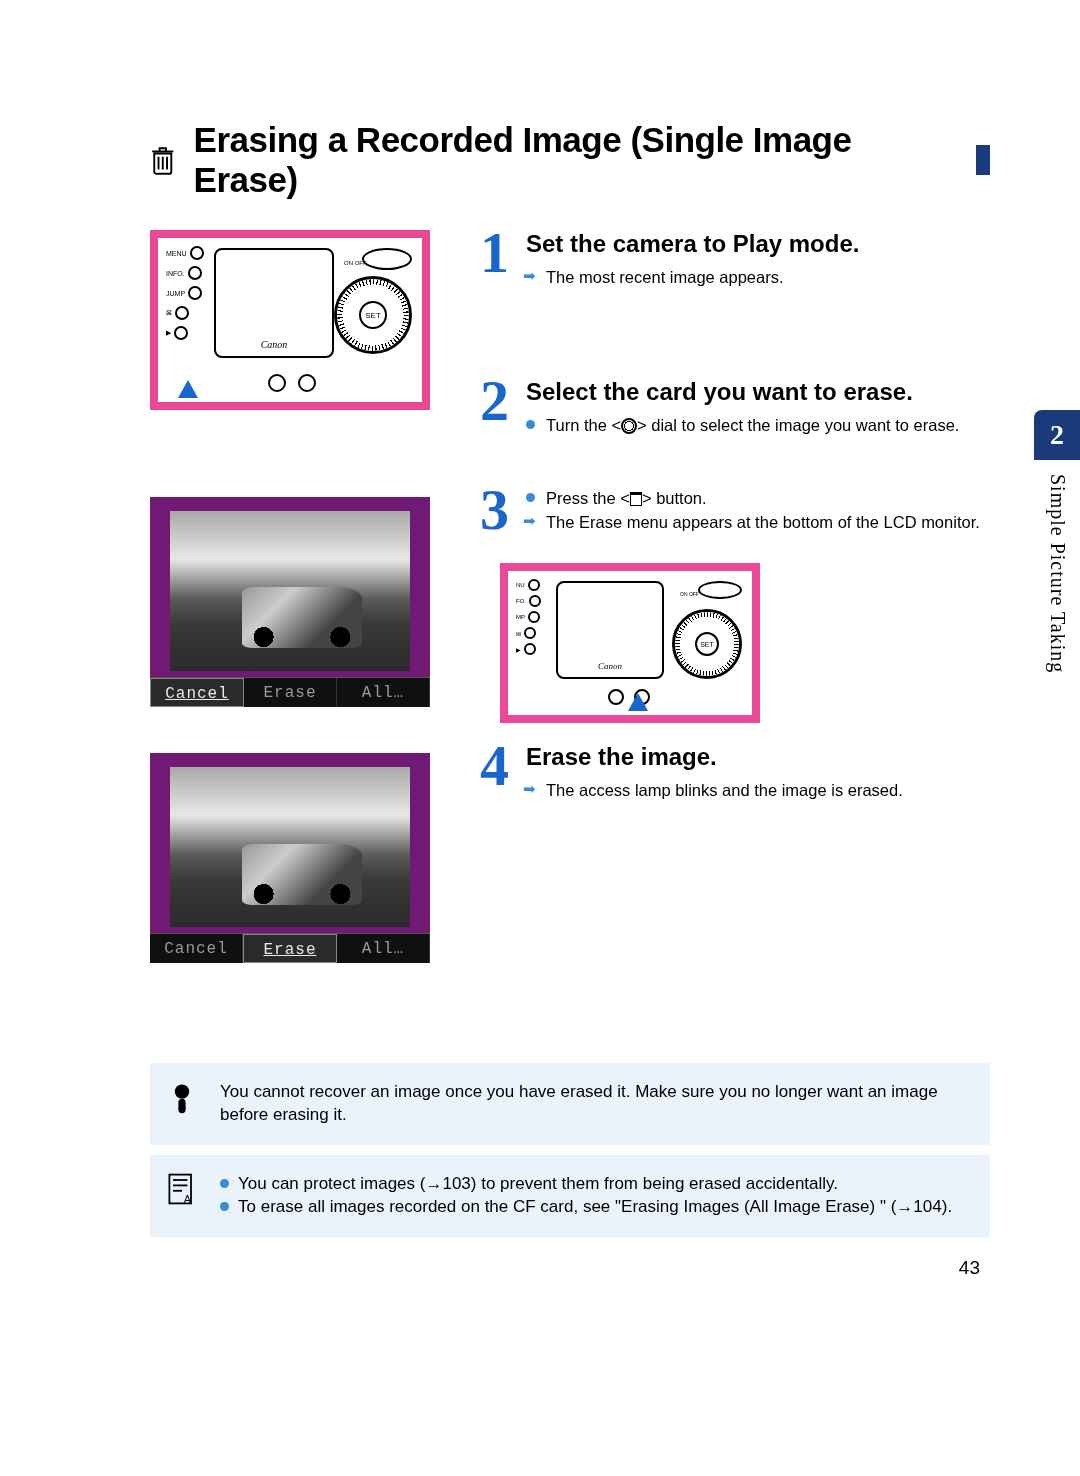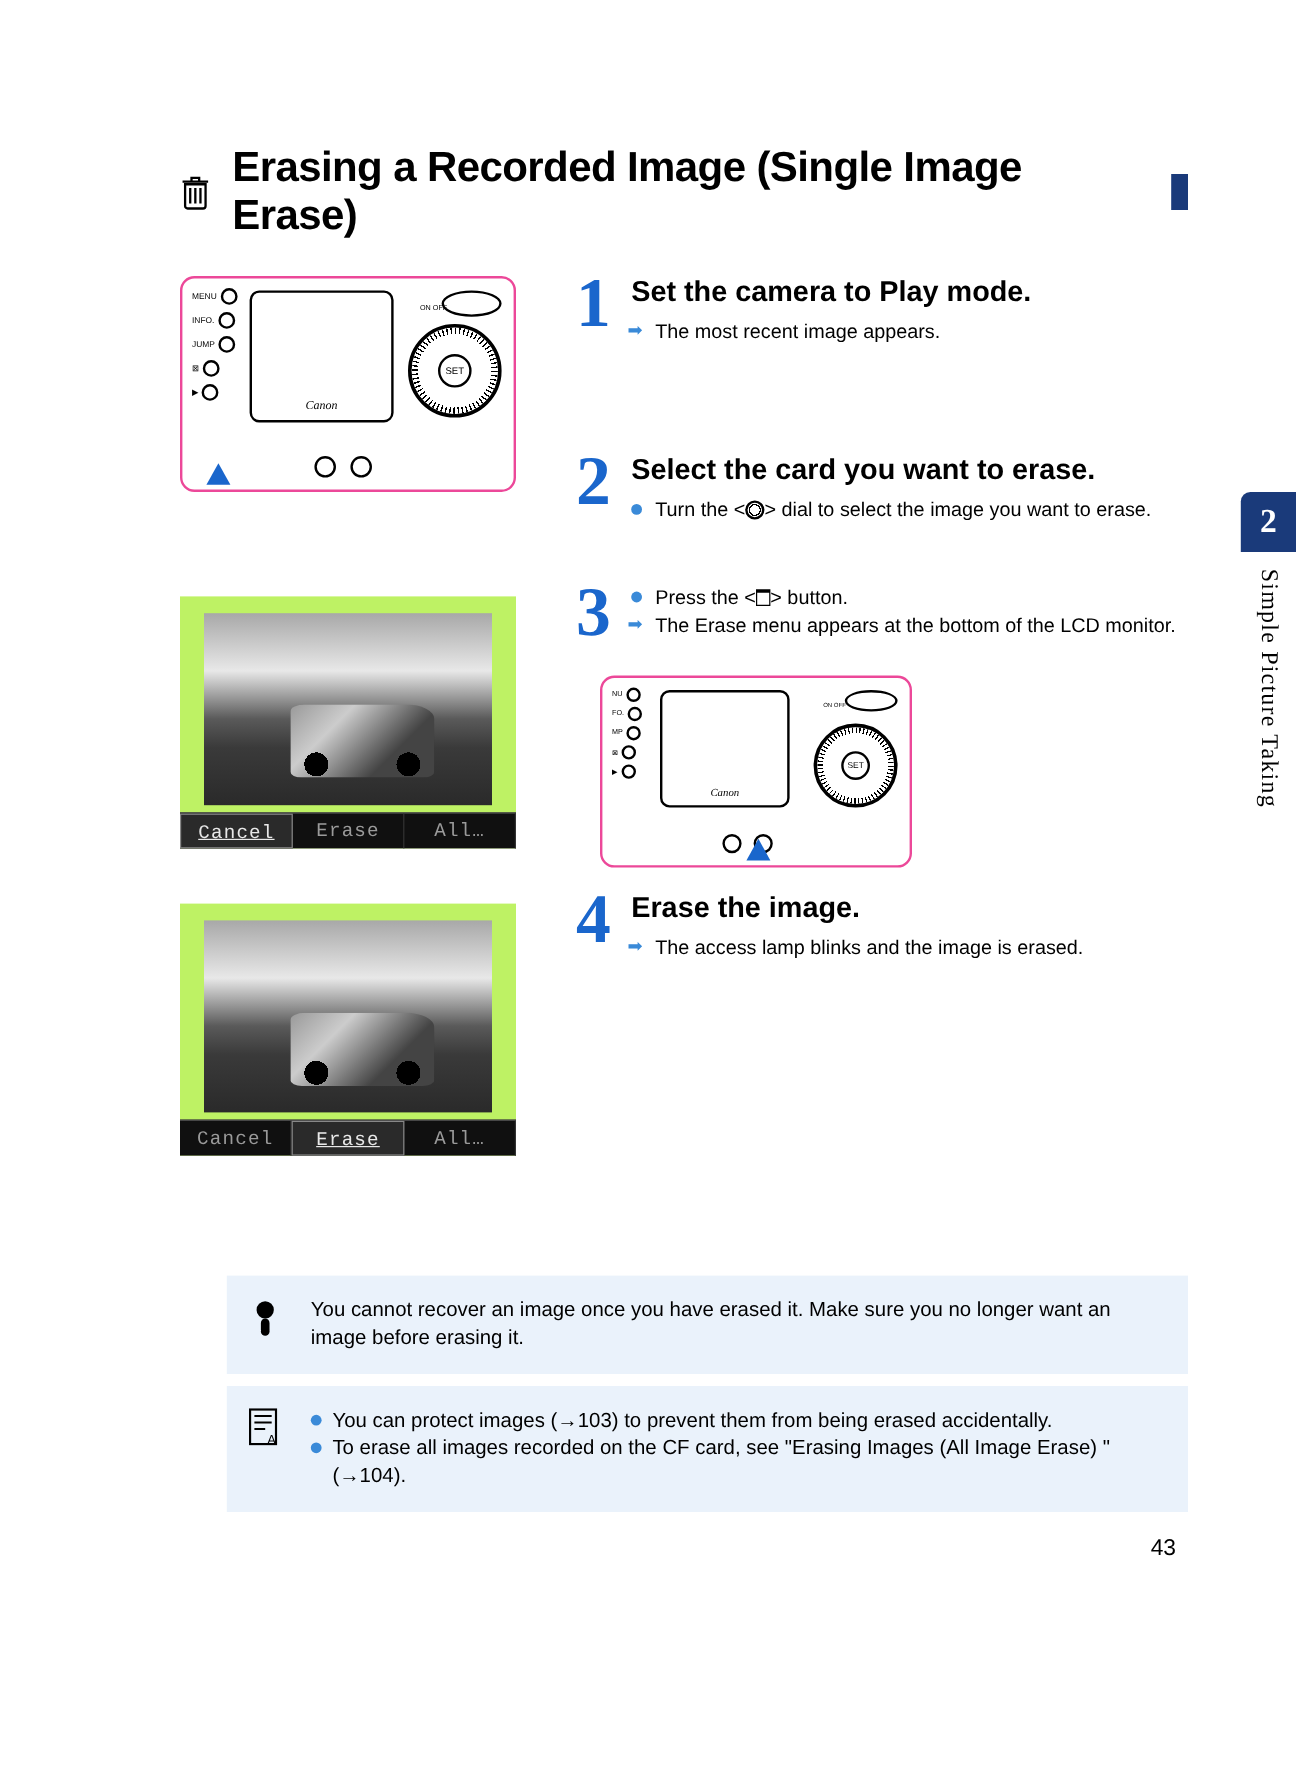--- a/index.html
+++ b/index.html
@@ -42,22 +42,22 @@
     grid-template-columns: 300px 1fr;
     column-gap: 30px;
     row-gap: 20px;
     align-items: start;
   }
   .left-col { }
   .right-col { }
   .camera-back {
     width: 280px;
     height: 180px;
-    border: 2px solid #ec4899;
-    border-radius: 12px;
+    border: 8px solid #ec4899;
+    border-radius: 0;
     position: relative;
     background: #fff;
   }
   .cb-btncol {
     position: absolute;
     left: 8px;
     top: 8px;
     display: flex;
     flex-direction: column;
     gap: 6px;
@@ -251,21 +251,21 @@
     font-size: 8px;
     text-align: center;
     line-height: 13px;
     vertical-align: -2px;
     padding: 0 2px;
   }
 
   .lcd-shot {
     width: 280px;
     height: 210px;
-    background: #bef264;
+    background: #701a75;
     position: relative;
     margin-top: 10px;
   }
   .lcd-shot-inner {
     position: absolute;
     inset: 14px 20px 36px 20px;
     background: linear-gradient(180deg, #a8a8a8 0%, #e8e8e8 30%, #5a5a5a 55%, #3a3a3a 70%, #2a2a2a 100%);
   }
   .lcd-moto {
     position: absolute;
@@ -330,21 +330,20 @@
   .side-label {
     writing-mode: vertical-rl;
     font-size: 20px;
     padding: 14px 0;
     letter-spacing: 1px;
     font-family: "Times New Roman", serif;
   }
 
   .notes {
     margin-top: 100px;
-    margin-left: 39px;
   }
   .note-block {
     background: #eaf2fb;
     padding: 18px 20px 18px 70px;
     position: relative;
     margin-bottom: 10px;
     font-size: 17px;
     line-height: 1.35;
   }
   .note-icon {

